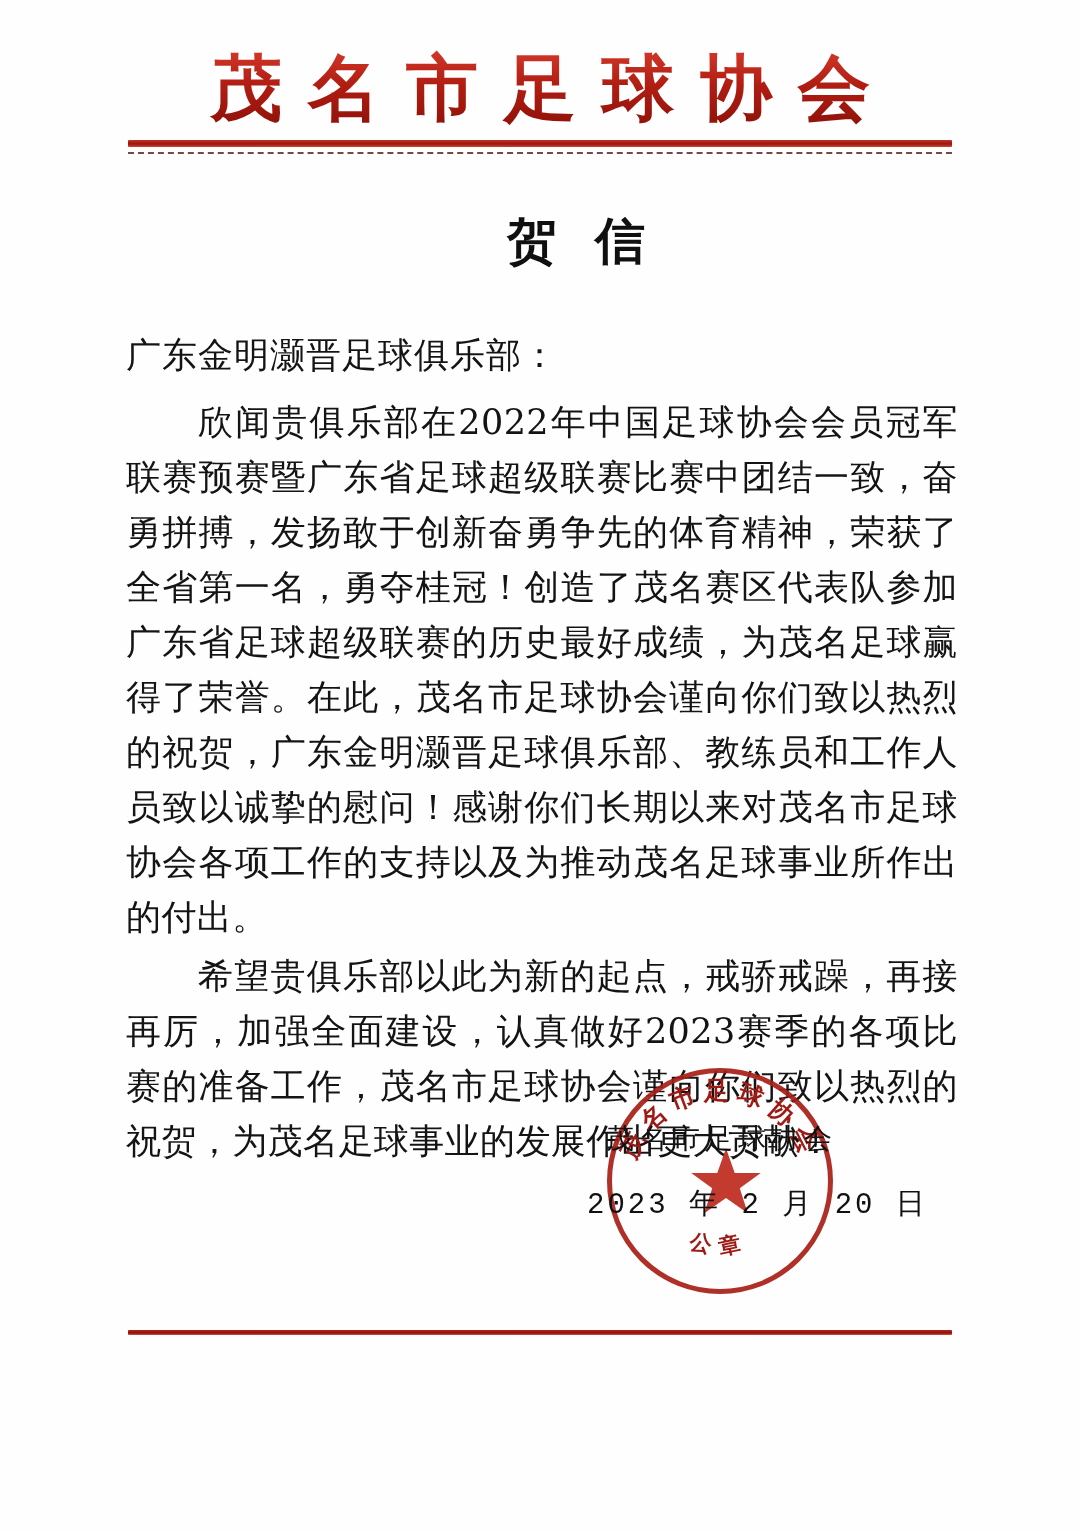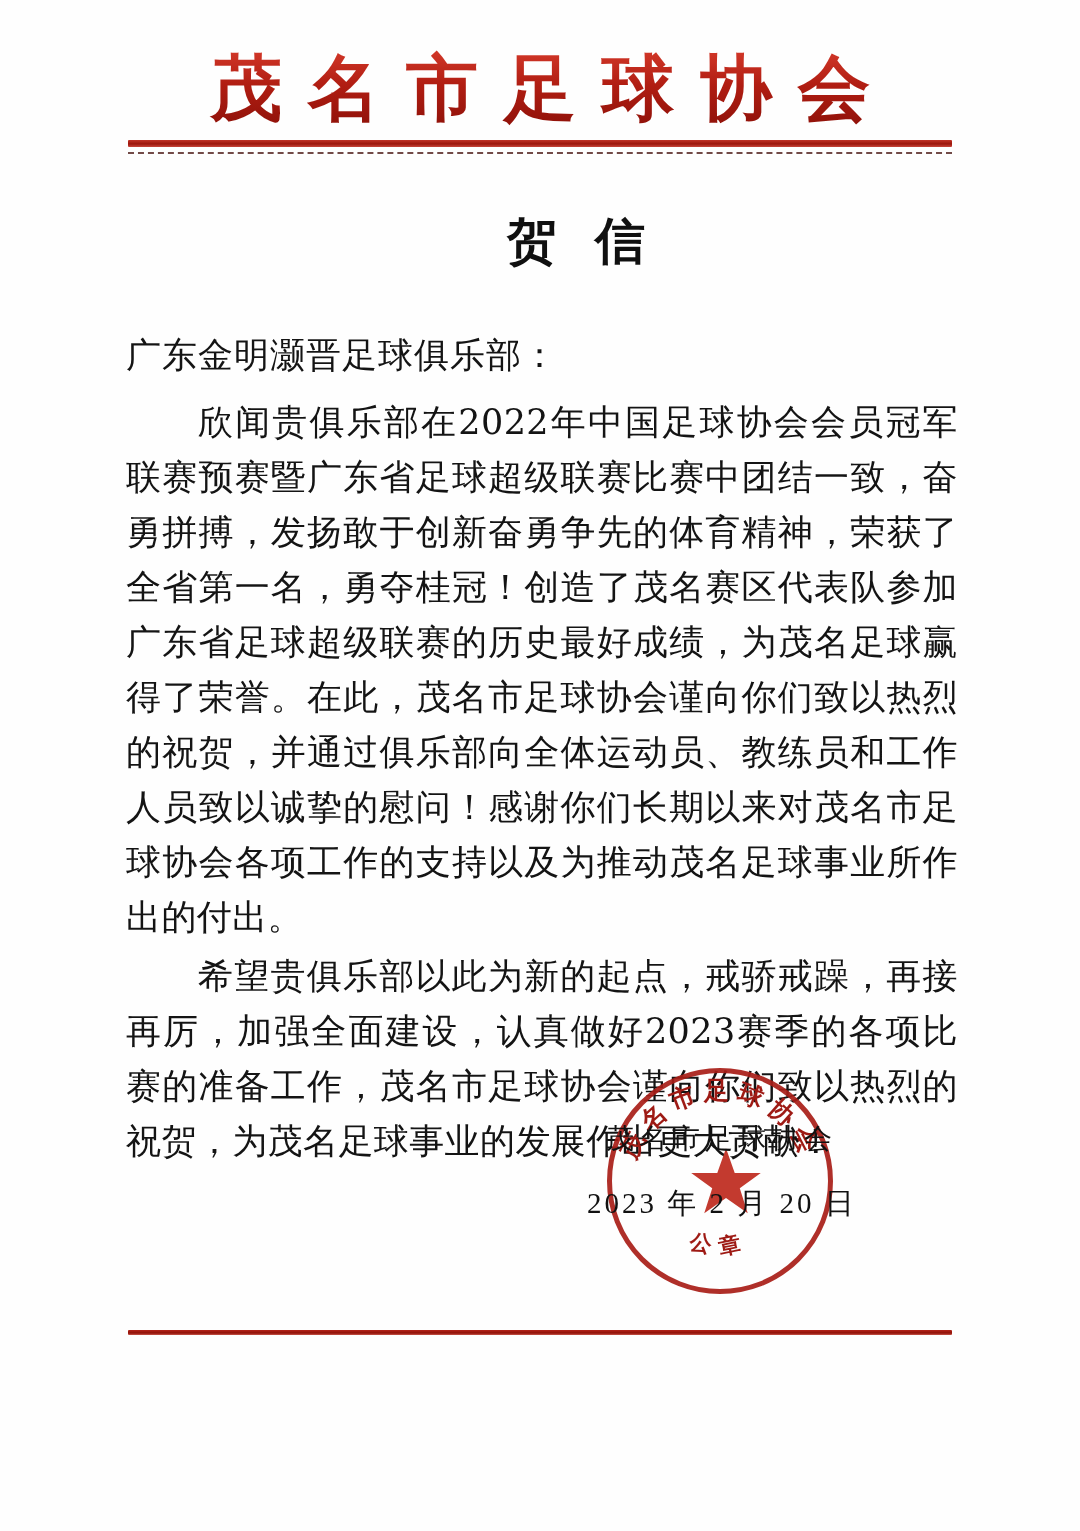--- a/index.html
+++ b/index.html
@@ -170,21 +170,21 @@
     color: #111111;
     letter-spacing: 5px;
     text-indent: 5px;
     white-space: nowrap;
   }
   .sign-date {
     position: absolute;
     left: -14px;
     top: 122px;
     width: 262px;
-    font-family: Liberation Serif, serif;
+    font-family: Liberation Mono, monospace;
     font-size: 29px;
     color: #111111;
     letter-spacing: 3px;
     white-space: nowrap;
   }
 
   
   .footer-rule {
     position: absolute;
     left: 128px;
@@ -206,21 +206,21 @@
 
   <div class="rule-wrap">
     <div class="rule-thick"></div>
     <div class="rule-dashed"></div>
   </div>
 
   <div class="doc-title">贺信</div>
 
   <div class="body-block">
     <p class="salutation">广东金明灏晋足球俱乐部：</p>
-    <p class="para">欣闻贵俱乐部在2022年中国足球协会会员冠军联赛预赛暨广东省足球超级联赛比赛中团结一致，奋勇拼搏，发扬敢于创新奋勇争先的体育精神，荣获了全省第一名，勇夺桂冠！创造了茂名赛区代表队参加广东省足球超级联赛的历史最好成绩，为茂名足球赢得了荣誉。在此，茂名市足球协会谨向你们致以热烈的祝贺，并通过俱乐部向全体运动员、教练员和工作人员致以诚挚的慰问！感谢你们长期以来对茂名市足球协会各项工作的支持以及为推动茂名足球事业所作出的付出。</p>
+    <p class="para">欣闻贵俱乐部在2022年中国足球协会会员冠军联赛预赛暨广东省足球超级联赛比赛中团结一致，奋勇拼搏，发扬敢于创新奋勇争先的体育精神，荣获了全省第一名，勇夺桂冠！创造了茂名赛区代表队参加广东省足球超级联赛的历史最好成绩，为茂名足球赢得了荣誉。在此，茂名市足球协会谨向你们致以热烈的祝贺，广东金明灏晋足球俱乐部、教练员和工作人员致以诚挚的慰问！感谢你们长期以来对茂名市足球协会各项工作的支持以及为推动茂名足球事业所作出的付出。</p>
     <p class="para">希望贵俱乐部以此为新的起点，戒骄戒躁，再接再厉，加强全面建设，认真做好2023赛季的各项比赛的准备工作，茂名市足球协会谨向你们致以热烈的祝贺，为茂名足球事业的发展作出更大贡献！</p>
   </div>
 
   <div class="sign-area">
 
     <div class="seal"></div>
 
     <svg class="seal-svg" viewBox="0 0 226 226">
       <defs>
         <path id="arcTop" d="M 25,119 A 88,88 0 0 1 201,119" fill="none"></path>

